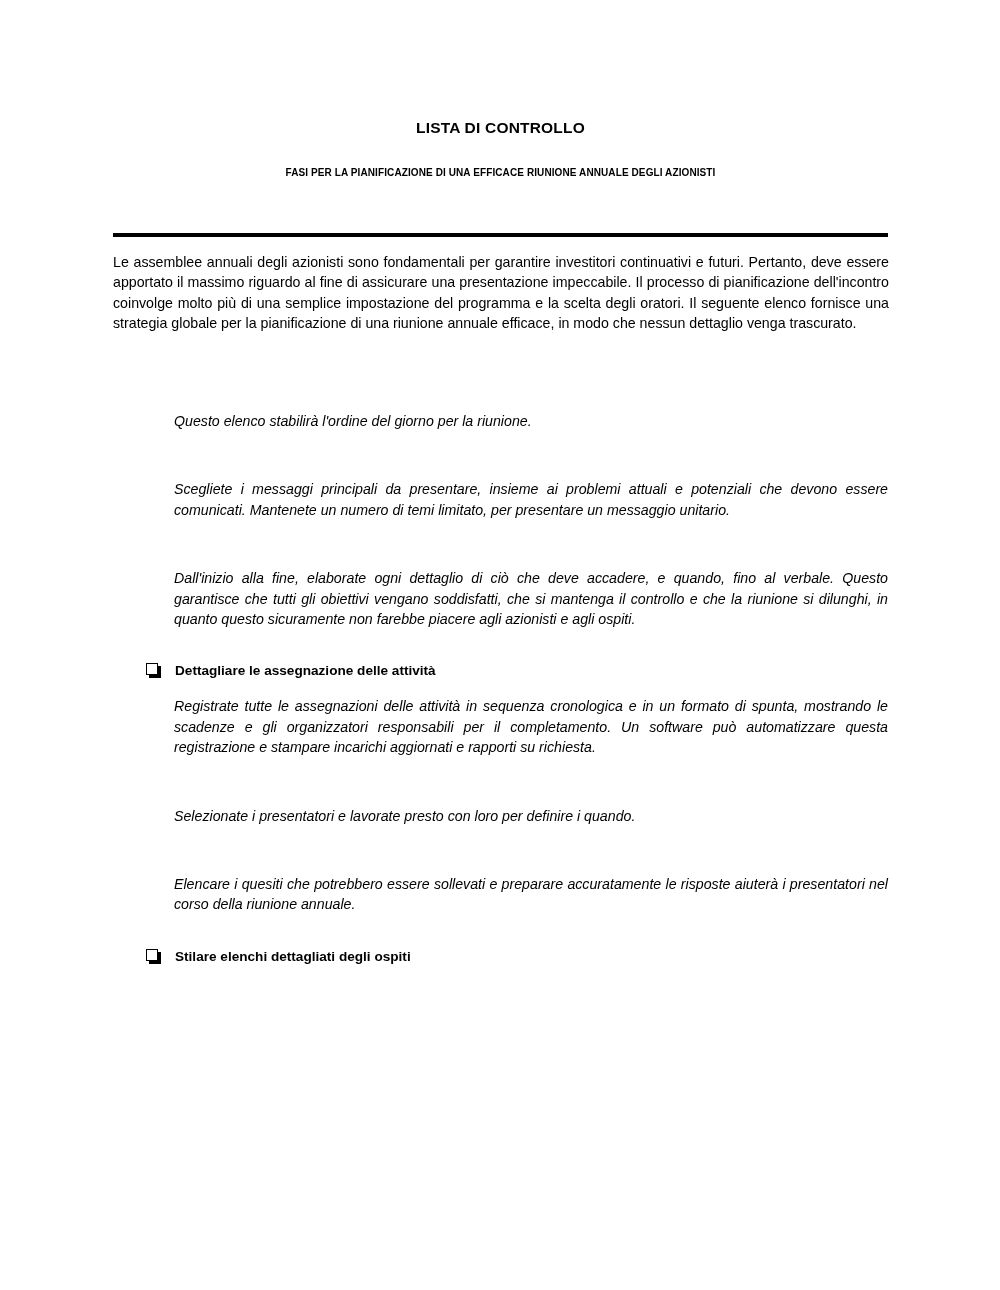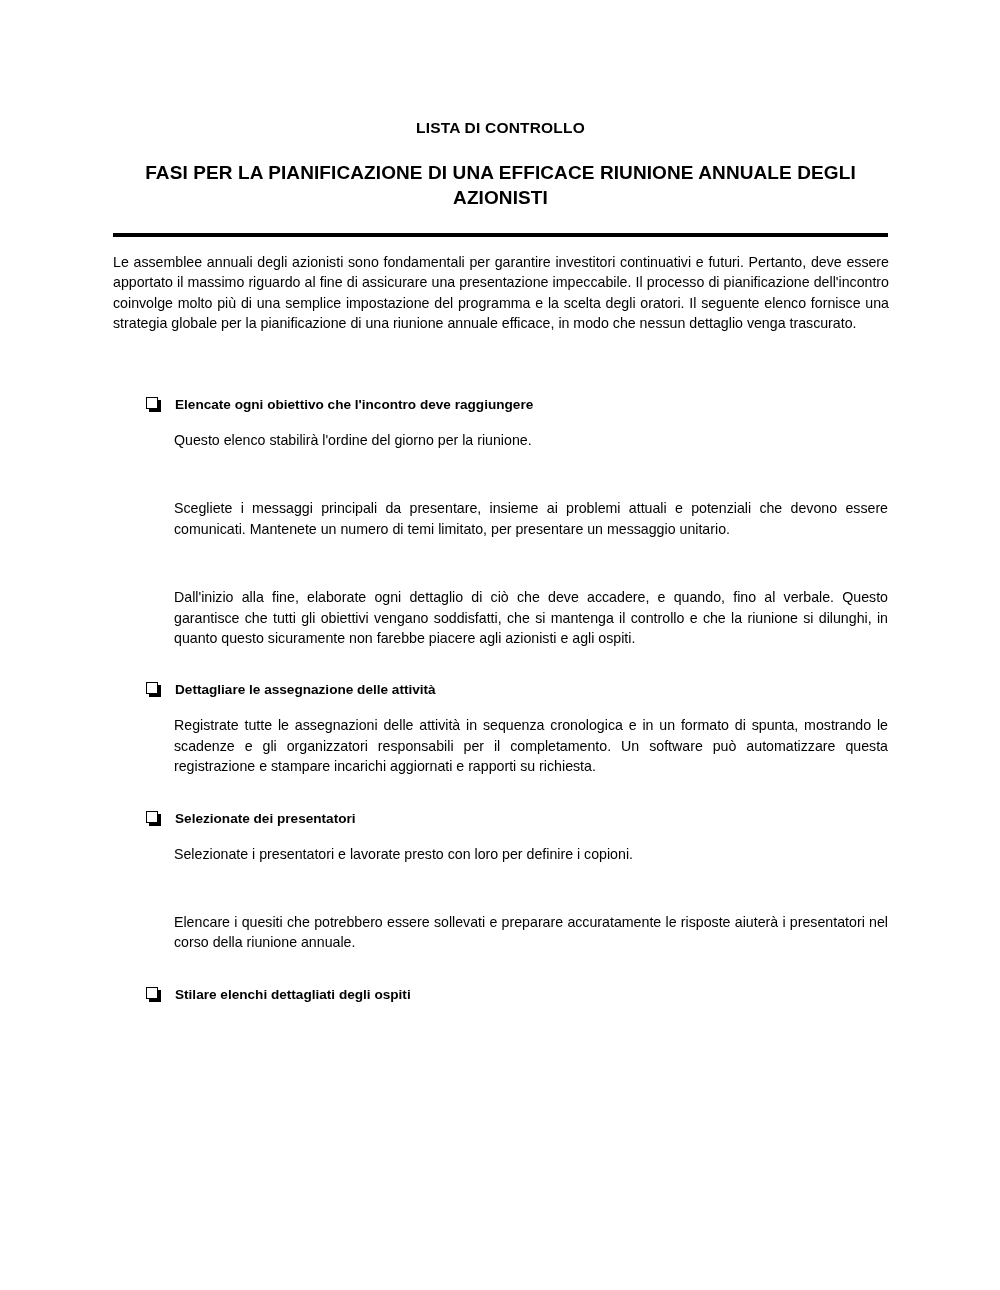--- a/index.html
+++ b/index.html
@@ -38,21 +38,21 @@
     letter-spacing: 0.2px;
     line-height: 19px;
   }
 
   .doc-subtitle {
     position: absolute;
     left: 113px;
     top: 160px;
     width: 775px;
     text-align: center;
-    font-size: 19px;
+    font-size: 10px;
     font-weight: bold;
     letter-spacing: 0.1px;
     line-height: 25px;
   }
 
   .rule {
     position: absolute;
     left: 113px;
     top: 233px;
     width: 775px;
@@ -120,20 +120,21 @@
   }
 
   .check-body {
     margin-left: 174px;
     margin-right: 112px;
     margin-top: 16px;
     font-size: 14.2px;
     line-height: 20.4px;
     text-align: justify;
     text-justify: inter-word;
+    font-style: italic;
   }
 
   .gap-after-item {
     height: 32px;
   }
 </style>
 </head>
 <body>
 
 <div class="page">
@@ -141,49 +142,41 @@
   <div class="doc-title">LISTA DI CONTROLLO</div>
 
   <div class="doc-subtitle">FASI PER LA PIANIFICAZIONE DI UNA EFFICACE RIUNIONE ANNUALE DEGLI AZIONISTI</div>
 
   <div class="rule"></div>
 
   <div class="intro">Le assemblee annuali degli azionisti sono fondamentali per garantire investitori continuativi e futuri. Pertanto, deve essere apportato il massimo riguardo al fine di assicurare una presentazione impeccabile. Il processo di pianificazione dell'incontro coinvolge molto più di una semplice impostazione del programma e la scelta degli oratori. Il seguente elenco fornisce una strategia globale per la pianificazione di  una riunione annuale efficace, in modo che nessun dettaglio venga trascurato.</div>
 
   <div class="checklist">
       <div class="check-item">
-        <div class="check-head"><span class="checkbox-icon">
-            <span class="cb-shadow"></span>
-            <span class="cb-box"></span>
-          </span><span>Elencate ogni obiettivo che l'incontro deve raggiungere</span></div>
         <div class="check-body">Questo elenco stabilirà l'ordine del giorno per la riunione.</div>
       </div>
       <div class="gap-after-item"></div>
       <div class="check-item">
         <div class="check-body">Scegliete i messaggi principali da presentare, insieme ai problemi attuali e potenziali che devono essere comunicati. Mantenete un numero di temi limitato, per presentare un messaggio unitario.</div>
       </div>
       <div class="gap-after-item"></div>
       <div class="check-item">
         <div class="check-body">Dall'inizio alla fine, elaborate ogni dettaglio di ciò che deve accadere, e quando, fino al verbale. Questo garantisce che tutti gli obiettivi vengano soddisfatti, che si mantenga il controllo e che la riunione si dilunghi, in quanto questo sicuramente non farebbe piacere agli azionisti e agli ospiti.</div>
       </div>
       <div class="gap-after-item"></div>
       <div class="check-item">
         <div class="check-head"><span class="checkbox-icon">
             <span class="cb-shadow"></span>
             <span class="cb-box"></span>
           </span><span>Dettagliare le assegnazione delle attività</span></div>
         <div class="check-body">Registrate tutte le assegnazioni delle attività in sequenza cronologica e in un formato di spunta, mostrando le scadenze e gli organizzatori responsabili per il completamento. Un software può automatizzare questa registrazione e stampare incarichi aggiornati e rapporti su richiesta.</div>
       </div>
       <div class="gap-after-item"></div>
       <div class="check-item">
-        <div class="check-head"><span class="checkbox-icon">
-            <span class="cb-shadow"></span>
-            <span class="cb-box"></span>
-          </span><span>Selezionate dei presentatori</span></div>
-        <div class="check-body">Selezionate i presentatori e lavorate presto con loro per definire i copioni.</div>
+        <div class="check-body">Selezionate i presentatori e lavorate presto con loro per definire i quando.</div>
       </div>
       <div class="gap-after-item"></div>
       <div class="check-item">
         <div class="check-body">Elencare i quesiti che potrebbero essere sollevati e preparare accuratamente le risposte aiuterà i presentatori nel corso della riunione annuale.</div>
       </div>
       <div class="gap-after-item"></div>
       <div class="check-item">
         <div class="check-head"><span class="checkbox-icon">
             <span class="cb-shadow"></span>
             <span class="cb-box"></span>

